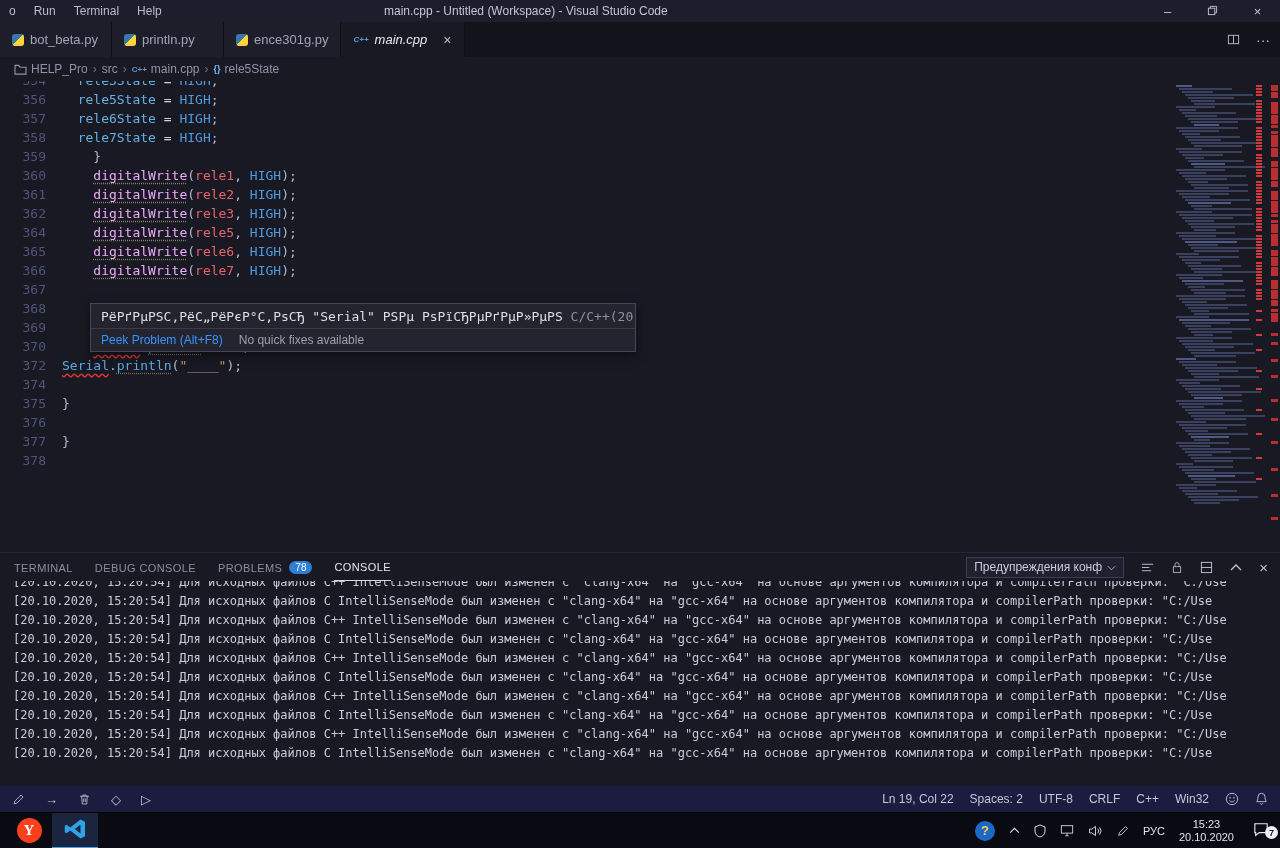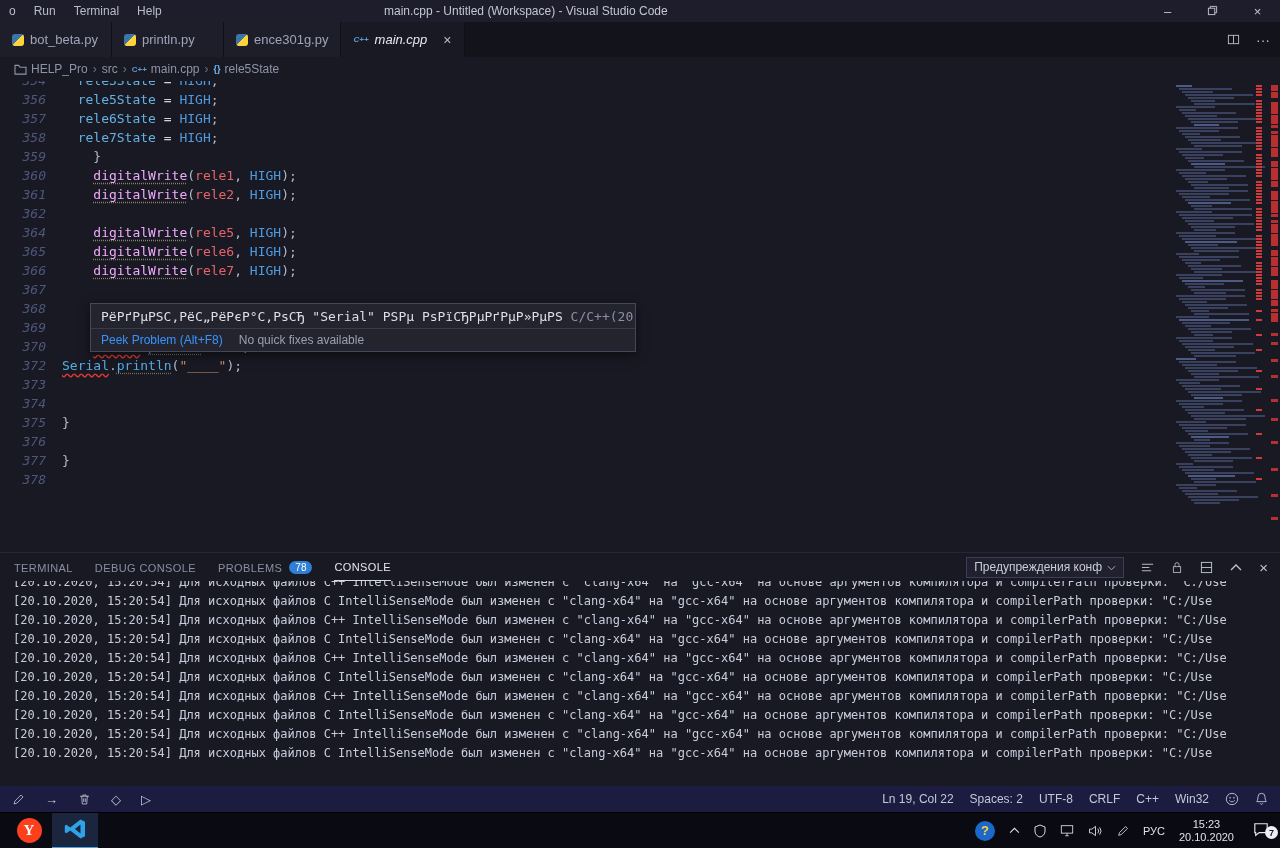--- a/index.html
+++ b/index.html
@@ -28,21 +28,21 @@
 
   
   .breadcrumbbar{height:24px;display:flex;align-items:center;padding-left:14px;font-size:12px;color:#8d93a8;gap:5px;background:#191924;}
   .bc-item{display:flex;align-items:center;gap:4px;}
   .bc-sep{color:#6b7188;}
 
   
   .editor{position:relative;height:471px;overflow:hidden;background:#191924;}
   .code-scroll{margin-top:-10px;}
   .code-line{display:flex;height:19px;line-height:19px;font-family:"DejaVu Sans Mono","Liberation Mono",monospace;font-size:13px;}
-  .ln{width:46px;text-align:right;color:#4e567c;flex-shrink:0;user-select:none;font-style:italic;}
+  .ln{width:46px;text-align:right;color:#4e567c;flex-shrink:0;user-select:none;}
   .code{margin-left:16px;white-space:pre;}
   .tk-t{color:#c8ccd8;}
   .tk-v{color:#64b1e4;}
   .tk-k{color:#4e9be0;}
   .tk-o{color:#cfd3dd;}
   .tk-p{color:#b4bacb;}
   .tk-f{color:#f0abfc;text-decoration:underline dotted rgba(225,215,160,.55);text-underline-offset:3px;}
   .tk-m{color:#58abe0;text-decoration:underline dotted rgba(225,215,160,.45);text-underline-offset:3px;}
   .tk-e{color:#58abe0;text-decoration:underline wavy #e6392f;text-underline-offset:3px;}
   .tk-s{color:#ce9168;}
@@ -216,20 +216,21 @@
         <div class="code-line">
           <span class="ln">360</span>
           <span class="code"><span class="tk-t">    </span><span class="tk-f">digitalWrite</span><span class="tk-p">(</span><span class="tk-a">rele1</span><span class="tk-p">, </span><span class="tk-k">HIGH</span><span class="tk-p">);</span></span>
         </div>
         <div class="code-line">
           <span class="ln">361</span>
           <span class="code"><span class="tk-t">    </span><span class="tk-f">digitalWrite</span><span class="tk-p">(</span><span class="tk-a">rele2</span><span class="tk-p">, </span><span class="tk-k">HIGH</span><span class="tk-p">);</span></span>
         </div>
         <div class="code-line">
           <span class="ln">362</span>
+          <span class="code"><span class="tk-t">    </span><span class="tk-f">digitalWrite</span><span class="tk-p">(</span><span class="tk-a">rele3</span><span class="tk-p">, </span><span class="tk-k">HIGH</span><span class="tk-p">);</span></span>
         </div>
         <div class="code-line">
           <span class="ln">364</span>
           <span class="code"><span class="tk-t">    </span><span class="tk-f">digitalWrite</span><span class="tk-p">(</span><span class="tk-a">rele5</span><span class="tk-p">, </span><span class="tk-k">HIGH</span><span class="tk-p">);</span></span>
         </div>
         <div class="code-line">
           <span class="ln">365</span>
           <span class="code"><span class="tk-t">    </span><span class="tk-f">digitalWrite</span><span class="tk-p">(</span><span class="tk-a">rele6</span><span class="tk-p">, </span><span class="tk-k">HIGH</span><span class="tk-p">);</span></span>
         </div>
         <div class="code-line">
@@ -248,24 +249,20 @@
           <span class="ln">369</span>
           <span class="code"><span class="tk-t">    </span><span class="tk-e">Serial</span><span class="tk-p">.</span><span class="tk-m">println</span><span class="tk-p">(</span><span class="tk-s">"Rele8"</span><span class="tk-p">);</span></span>
         </div>
         <div class="code-line">
           <span class="ln">370</span>
           <span class="code"><span class="tk-t">    </span><span class="tk-e">Serial</span><span class="tk-p">.</span><span class="tk-m">println</span><span class="tk-p">(</span><span class="tk-a">val</span><span class="tk-p">);</span></span>
         </div>
         <div class="code-line">
           <span class="ln">372</span>
           <span class="code"><span class="tk-e">Serial</span><span class="tk-p">.</span><span class="tk-m">println</span><span class="tk-p">(</span><span class="tk-s">"____"</span><span class="tk-p">);</span></span>
-        </div>
-        <div class="code-line">
-          <span class="ln">373</span>
-          <span class="code"></span>
         </div>
         <div class="code-line">
           <span class="ln">374</span>
           <span class="code"></span>
         </div>
         <div class="code-line">
           <span class="ln">375</span>
           <span class="code"><span class="tk-p">}</span></span>
         </div>
         <div class="code-line">

